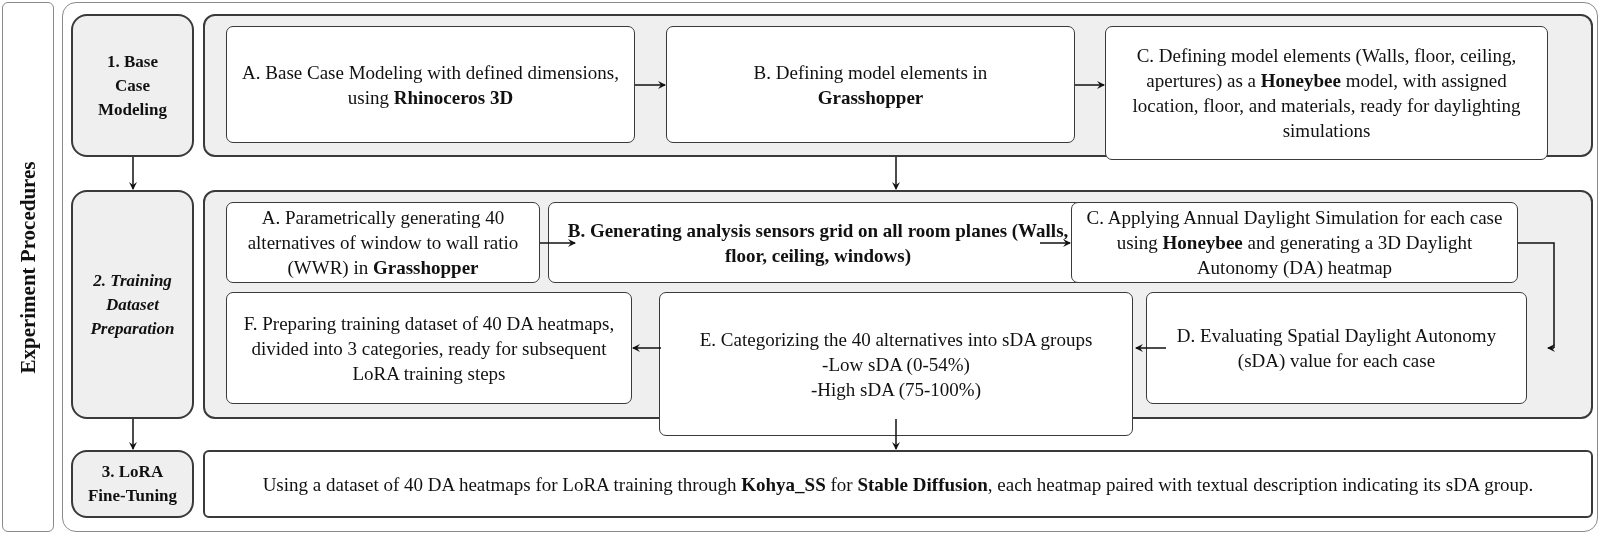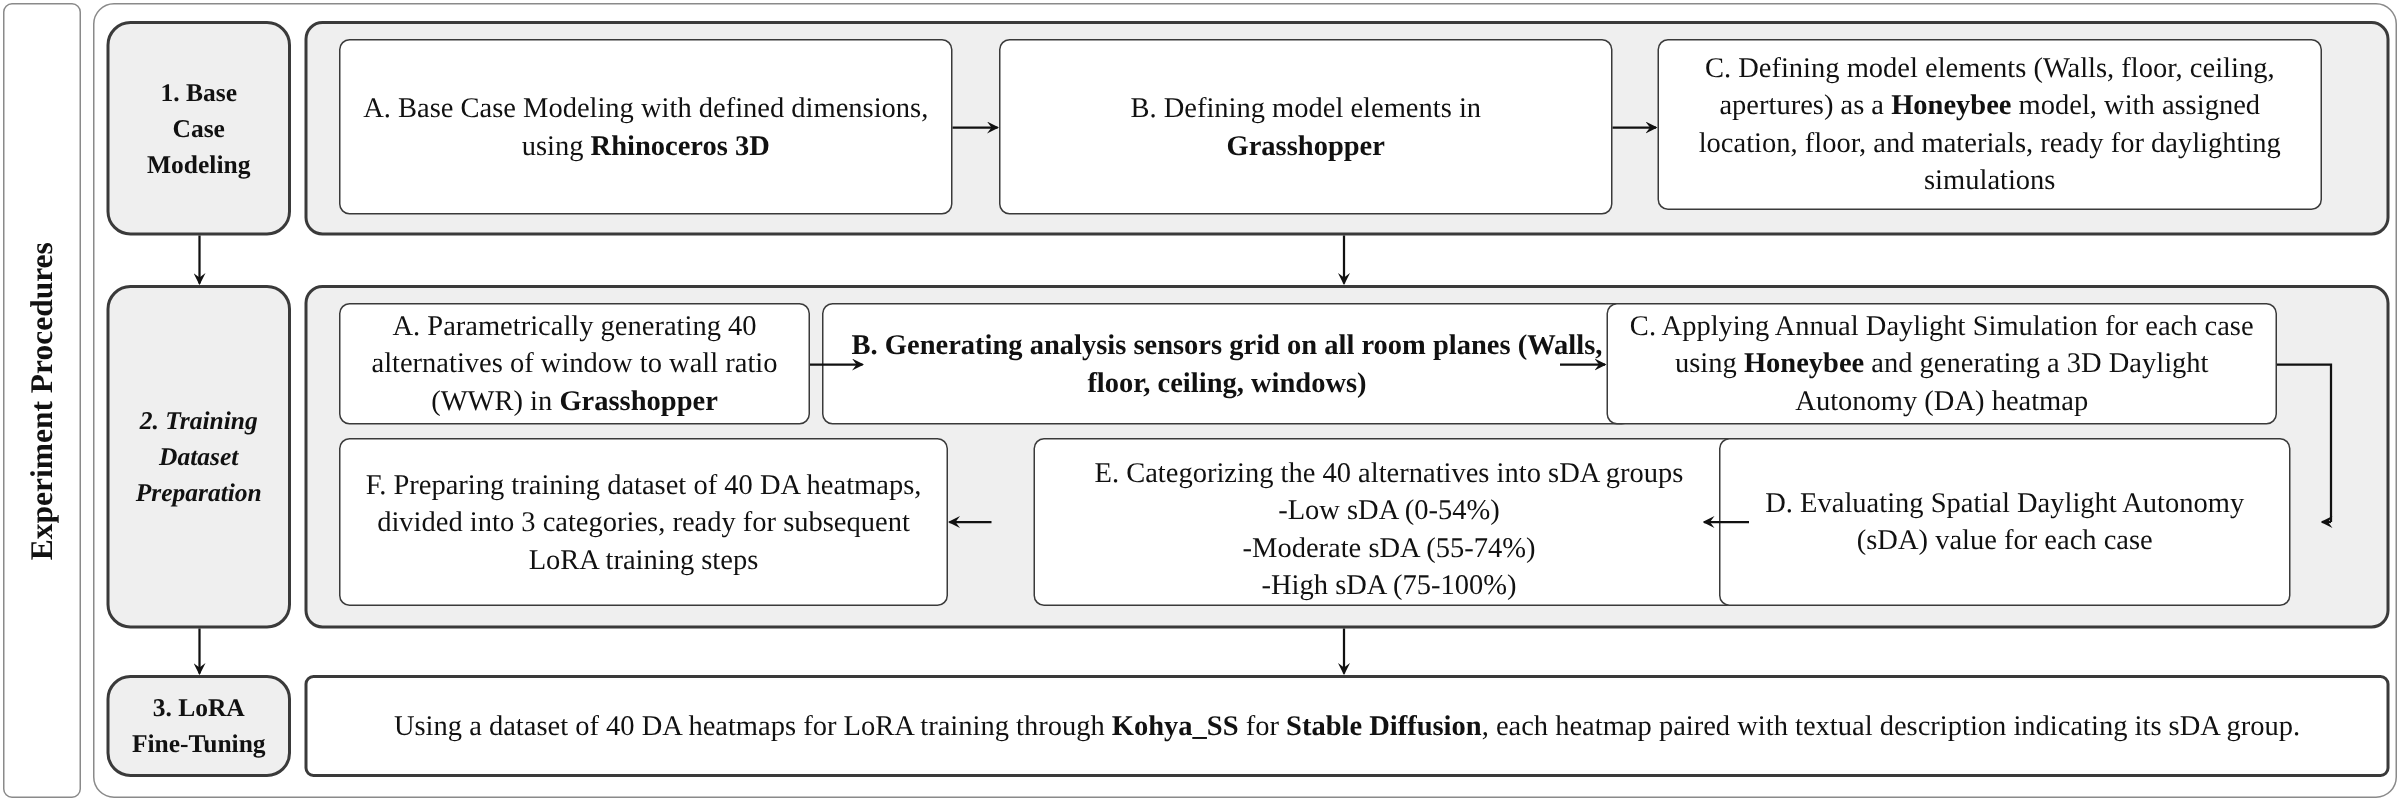--- a/index.html
+++ b/index.html
@@ -36,42 +36,41 @@
   <div><span>3. LoRA</span><br><span>Fine-Tuning</span></div>
 </div>
 
 <div class="abs panel" style="left:203px; top:14px; width:1390px; height:143px;"></div>
 <div class="abs box" style="left:226px; top:26px; width:409px; height:117px;">
   <div><span>A. Base Case Modeling with defined dimensions, using </span><b>Rhinoceros 3D</b></div>
 </div>
 <div class="abs box" style="left:666px; top:26px; width:409px; height:117px;">
   <div><span>B. Defining model elements in </span><br><b>Grasshopper</b></div>
 </div>
-<div class="abs box" style="left:1105px; top:26px; width:443px; height:114px;">
+<div class="abs box" style="left:1105px; top:26px; width:443px; height:134px;">
   <div><span>C. Defining model elements (Walls, floor, ceiling, apertures) as a </span><b>Honeybee</b><span> model, with assigned location, floor, and materials, ready for daylighting simulations</span></div>
 </div>
 
 <div class="abs panel" style="left:203px; top:190px; width:1390px; height:229px;"></div>
 <div class="abs box" style="left:226px; top:202px; width:314px; height:81px;">
   <div><span>A. Parametrically generating 40 alternatives of window to wall ratio (WWR) in </span><b>Grasshopper</b></div>
 </div>
 <div class="abs box" style="left:548px; top:202px; width:540px; height:81px;font-weight:bold;">
   <div>B. Generating analysis sensors grid on all room planes (Walls, floor, ceiling, windows)</div>
 </div>
 <div class="abs box" style="left:1071px; top:202px; width:447px; height:81px;">
   <div><span>C. Applying Annual Daylight Simulation for each case using </span><b>Honeybee</b><span> and generating a 3D Daylight Autonomy (DA) heatmap</span></div>
 </div>
 <div class="abs box" style="left:226px; top:292px; width:406px; height:112px;align-items:center;">
   <div>F. Preparing training dataset of 40 DA heatmaps, divided into 3 categories, ready for subsequent LoRA training steps</div>
 </div>
-<div class="abs box" style="left:689px; top:292px; width:474px; height:112px;align-items:flex-end;">
+<div class="abs box" style="left:659px; top:292px; width:474px; height:144px;">
   <div>
     <div>E. Categorizing the 40 alternatives into sDA groups</div>
     <div>-Low sDA (0-54%)</div>
-    <div>-Moderate sDA (55-74%)</div>
     <div>-High sDA (75-100%)</div>
   </div>
 </div>
 <div class="abs box" style="left:1146px; top:292px; width:381px; height:112px;">
   <div>D. Evaluating Spatial Daylight Autonomy (sDA) value for each case</div>
 </div>
 
 <div class="abs box3" style="left:203px; top:450px; width:1390px; height:68px;">
   <div><span>Using a dataset of 40 DA heatmaps for LoRA training through </span><b>Kohya_SS</b><span> for </span><b>Stable Diffusion</b><span>, each heatmap paired with textual description indicating its sDA group.</span></div>
 </div>

